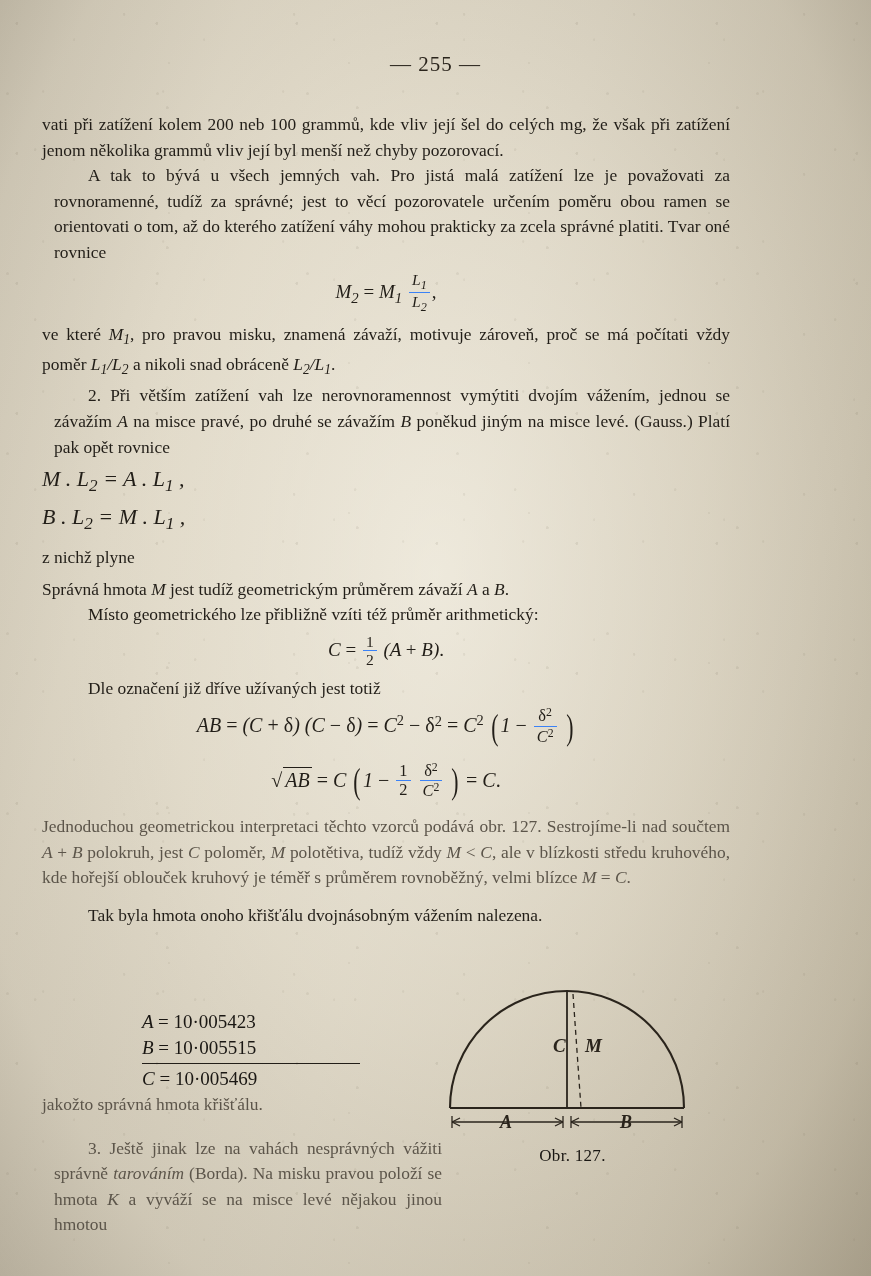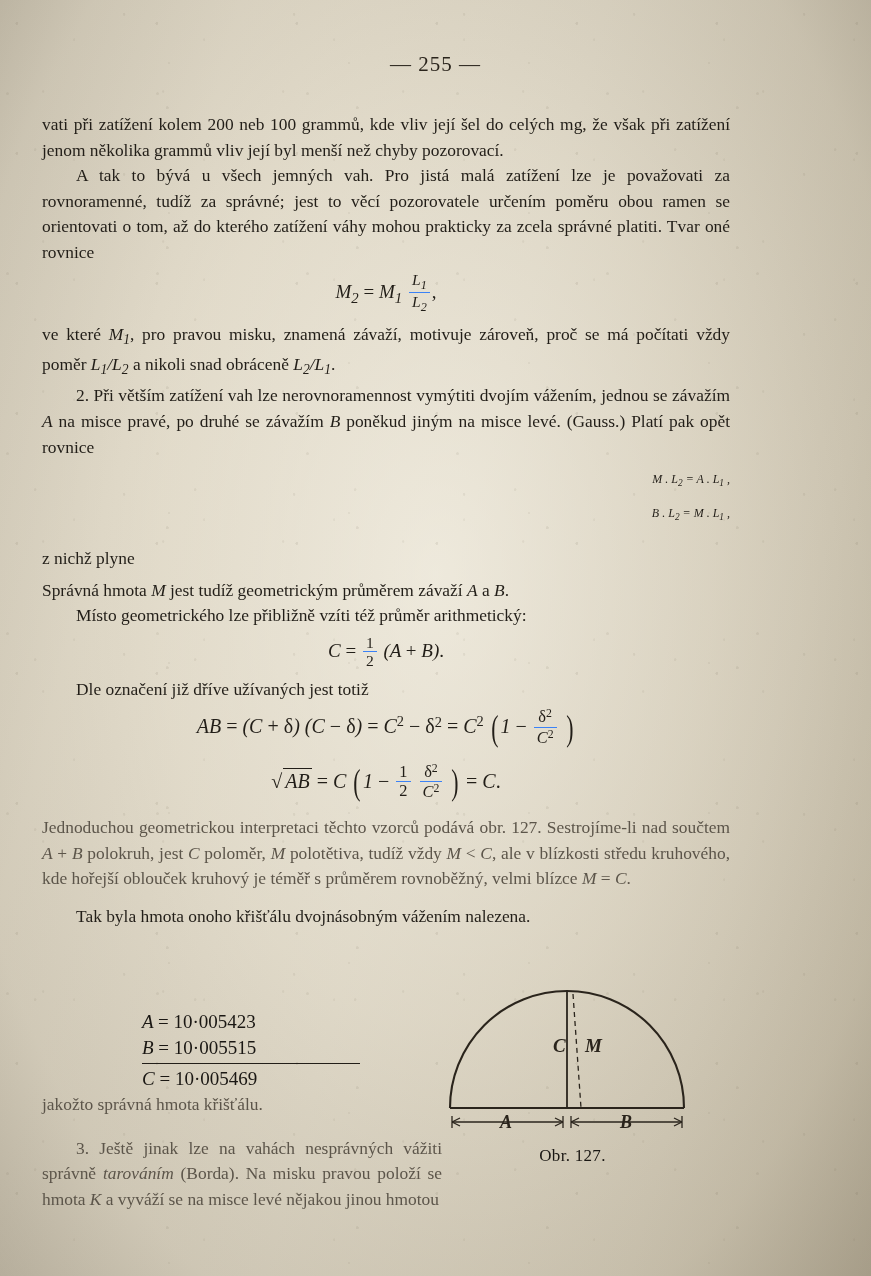--- a/index.html
+++ b/index.html
@@ -63,20 +63,21 @@
     font-size: 17.4px;
     line-height: 25.6px;
     text-align: justify;
     color: #221e18;
   }
   p {
     margin: 0;
   }
   .ind {
     text-indent: 34px;
+    margin-left: 12px;
   }
   .it { font-style: italic; }
   .sm { font-size: 0.78em; vertical-align: -0.32em; }
   .sup { font-size: 0.72em; vertical-align: 0.45em; }
 
   .eq {
     text-align: center;
     margin: 6px 0 6px 0;
     font-size: 19px;
     font-style: italic;
@@ -108,22 +109,22 @@
     display: inline-block;
     font-size: 1.75em;
     font-style: normal;
     vertical-align: middle;
     line-height: .6;
     font-weight: 300;
     transform: scaleX(.62);
   }
 
   .eqline2 {
-    text-align: right;
-    font-size: 12px;
+    text-align: left;
+    font-size: 22px;
     font-style: italic;
     line-height: 30px;
   }
 
   .two-col {
     position: absolute;
     left: 42px;
     top: 1009px;
     width: 400px;
   }
@@ -190,21 +191,21 @@
 
     <p class="ind">2. Při větším zatížení vah lze nerovnoramennost vymýtiti dvojím vážením, jednou se závažím <span class="it">A</span> na misce pravé, po druhé se závažím <span class="it">B</span> poněkud jiným na misce levé. (Gauss.) Platí pak opět rovnice</p>
 
     <div class="eqline2" style="margin-top:4px">
       M . L<span class="sm">2</span> <span class="up">=</span> A . L<span class="sm">1</span> <span class="up">,</span>
     </div>
     <div class="eqline2">
       B . L<span class="sm">2</span> <span class="up">=</span> M . L<span class="sm">1</span> <span class="up">,</span>
     </div>
 
-    <p style="margin-top:14px">z nichž plyne</p>
+    <p style="margin-top:6px">z nichž plyne</p>
 
 
     <p style="margin-top:6px">Správná hmota <span class="it">M</span> jest tudíž geometrickým průměrem závaží <span class="it">A</span> a <span class="it">B</span>.</p>
 
     <p class="ind">Místo geometrického lze přibližně vzíti též průměr arithmetický:</p>
 
     <div class="eq">
       C <span class="up">=</span> <span class="frac up"><span class="num">1</span><span class="den">2</span></span> (A <span class="up">+</span> B)<span class="up">.</span>
     </div>
 

